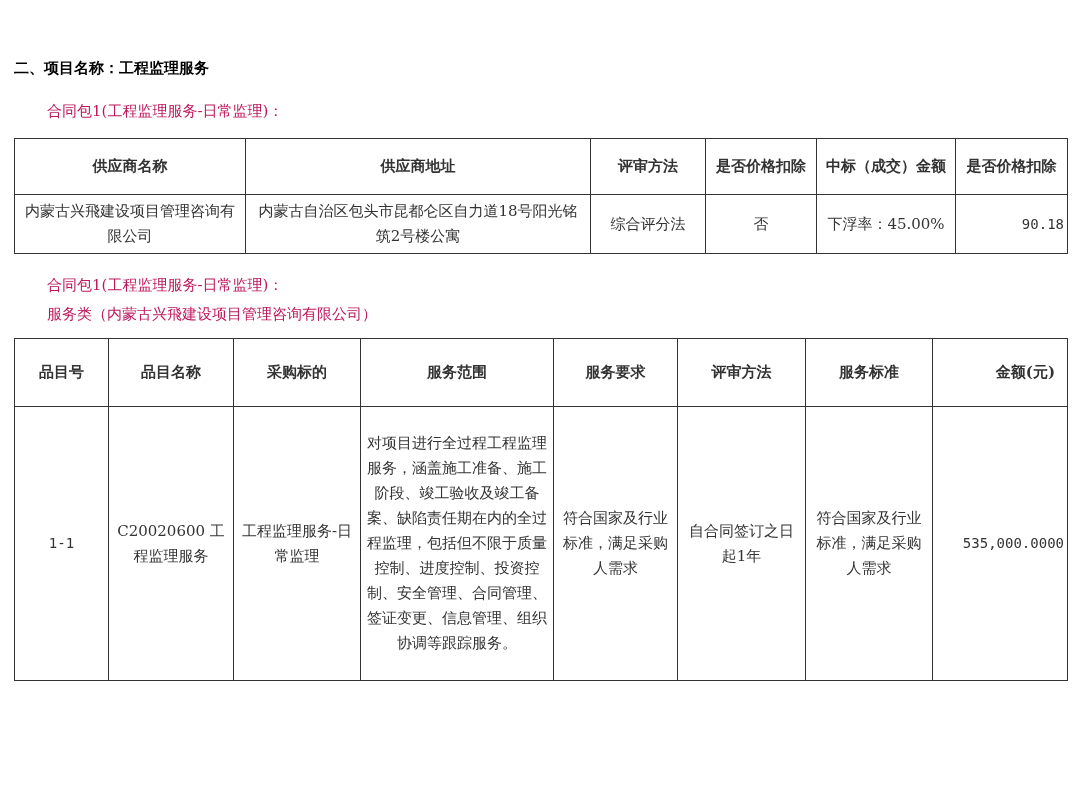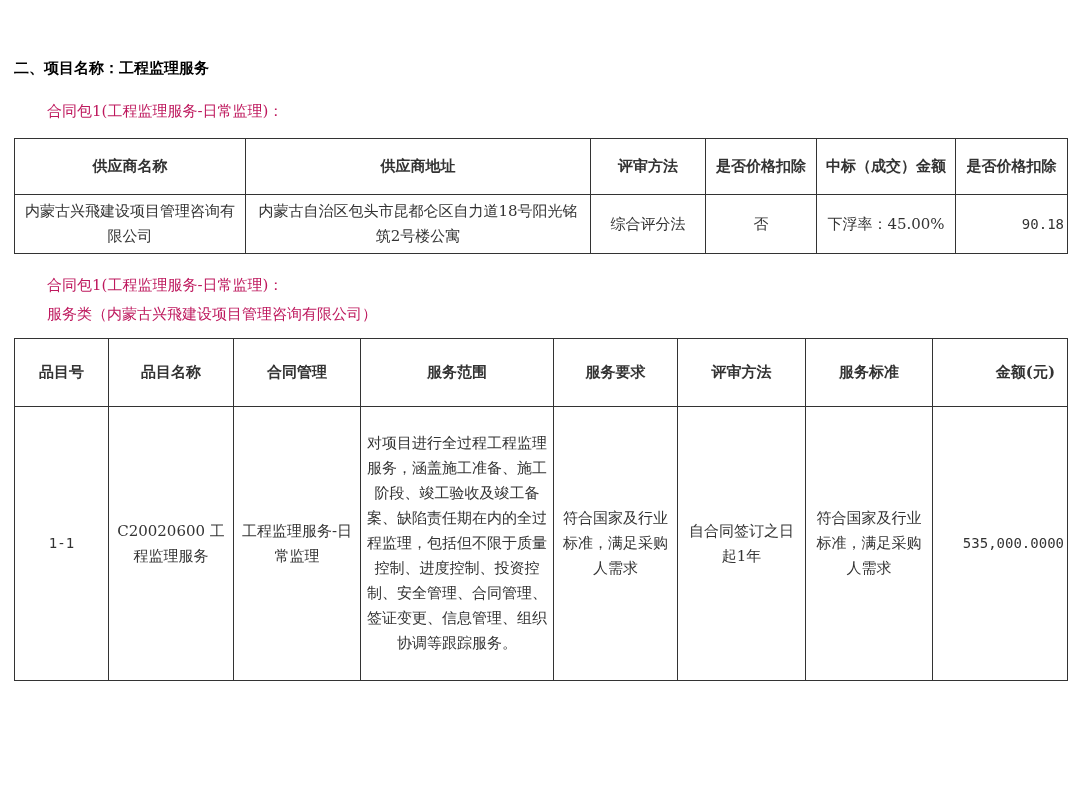--- a/index.html
+++ b/index.html
@@ -128,21 +128,21 @@
         <col class="t2-c4">
       <col class="t2-c5">
         <col class="t2-c6">
         <col class="t2-c7">
         <col class="t2-c8">
     </colgroup>
     <thead>
       <tr>
         <th>品目号</th>
         <th>品目名称</th>
-        <th>合同管理</th>
+        <th>采购标的</th>
         <th>服务范围</th>
         <th>服务要求</th>
         <th>评审方法</th>
         <th>服务标准</th>
         <th class="th-amount">金额(元)</th>
       </tr>
     </thead>
     <tbody>
       <tr>
         <td class="mono">1-1</td>

